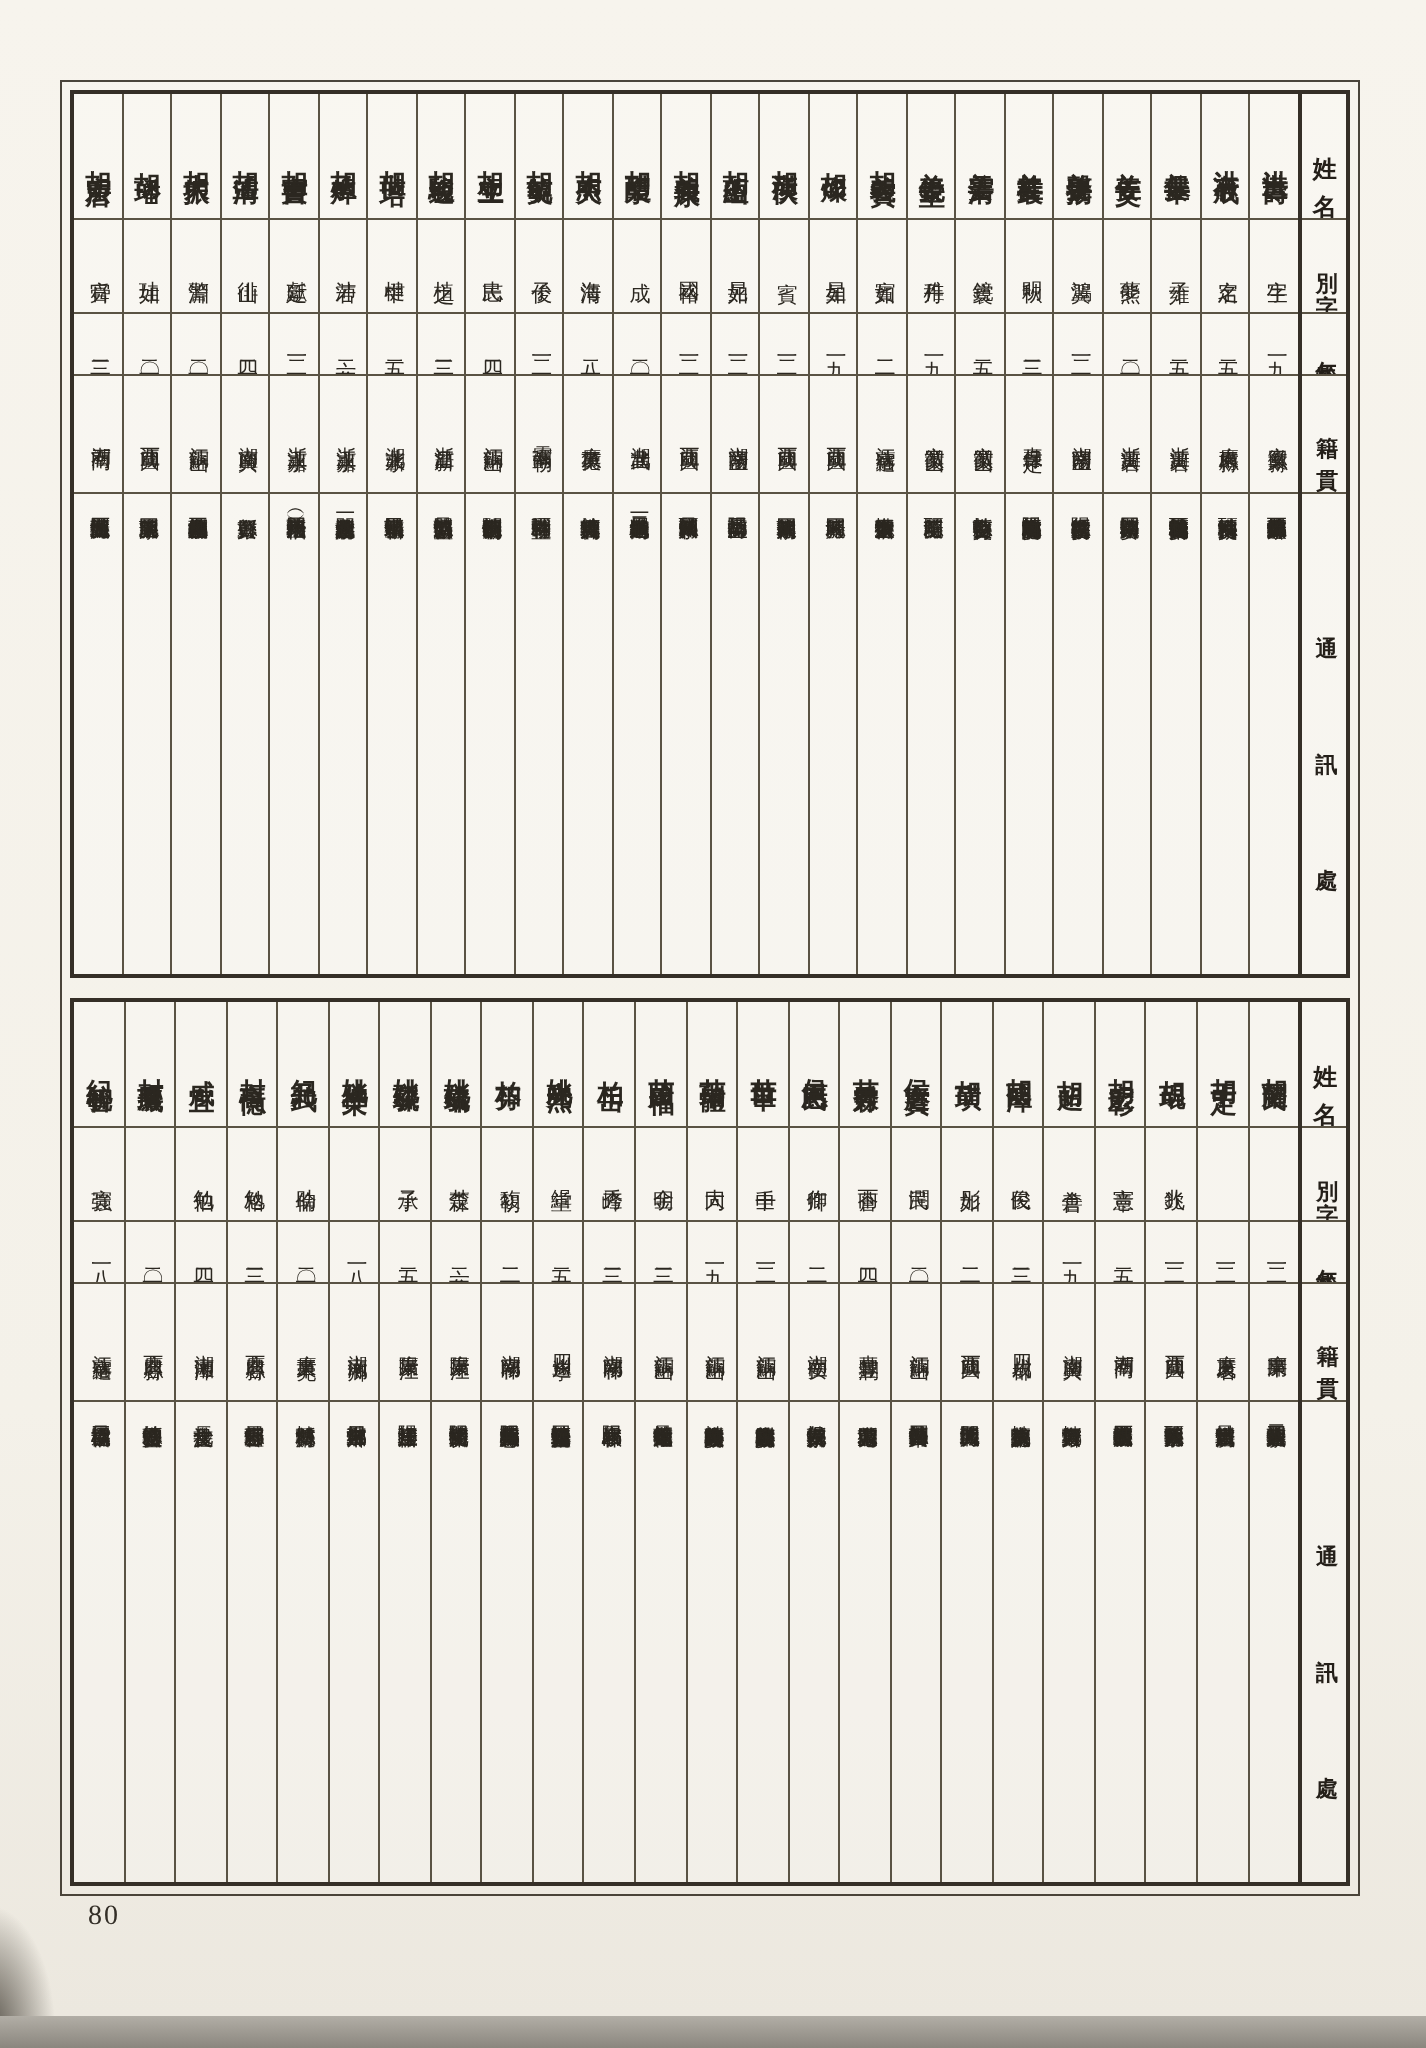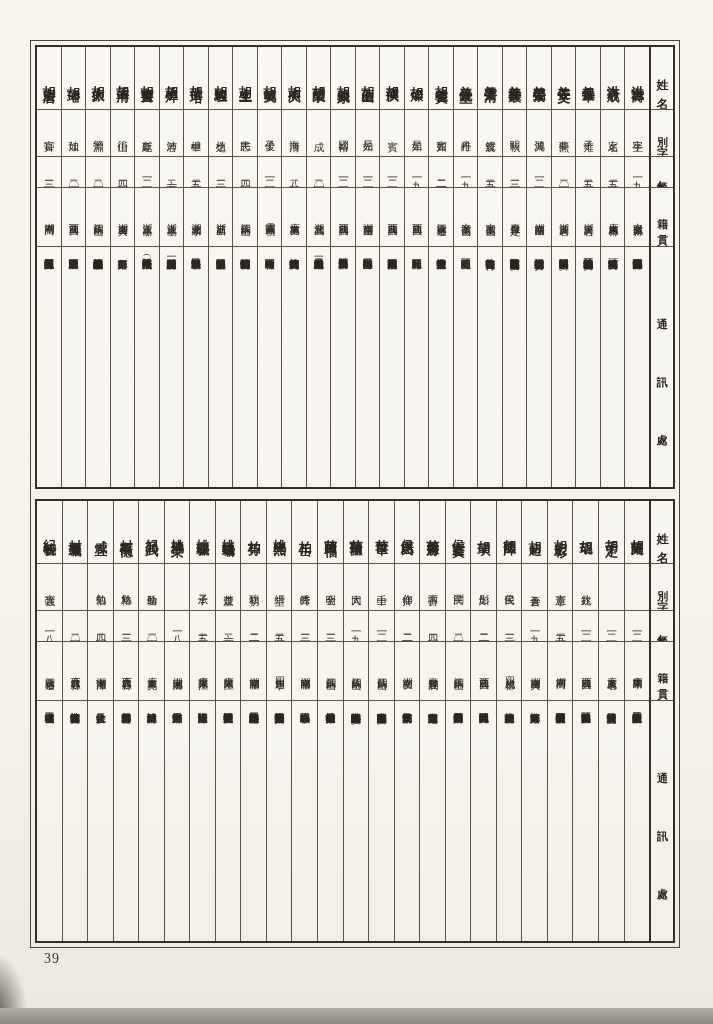--- a/index.html
+++ b/index.html
@@ -430,15 +430,15 @@
       <div class="cell c-name h-name">姓名</div>
       <div class="cell c-zi h-zi">別字</div>
       <div class="cell c-age h-age">年齡</div>
       <div class="cell c-native h-native">籍貫</div>
       <div class="cell c-addr h-addr">通訊處</div>
     </div>
   </div>
 
 </div>
 
-<div class="page-number">39</div>
+<div class="page-number">80</div>
 <div class="smudge"></div>
 <div class="scan-bottom"></div>
 
 </body></html>

